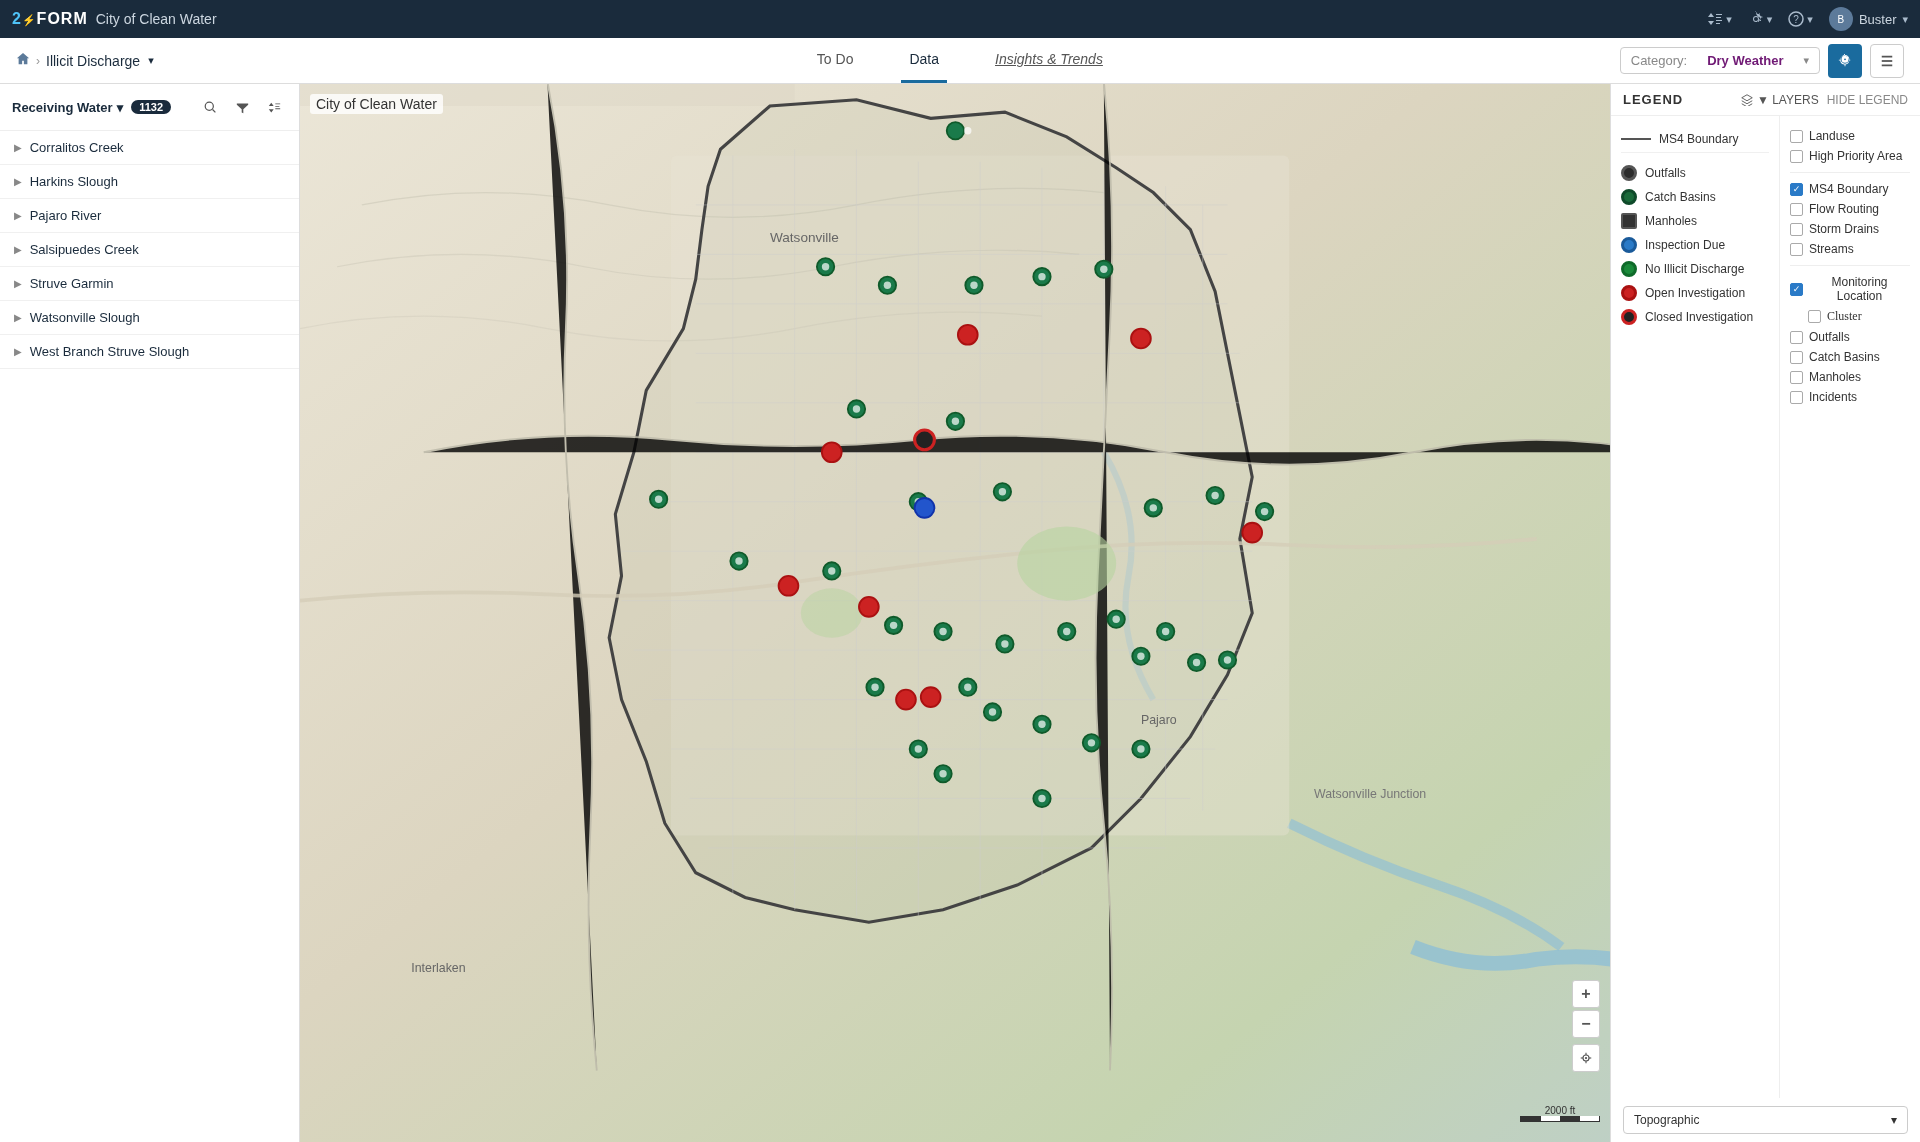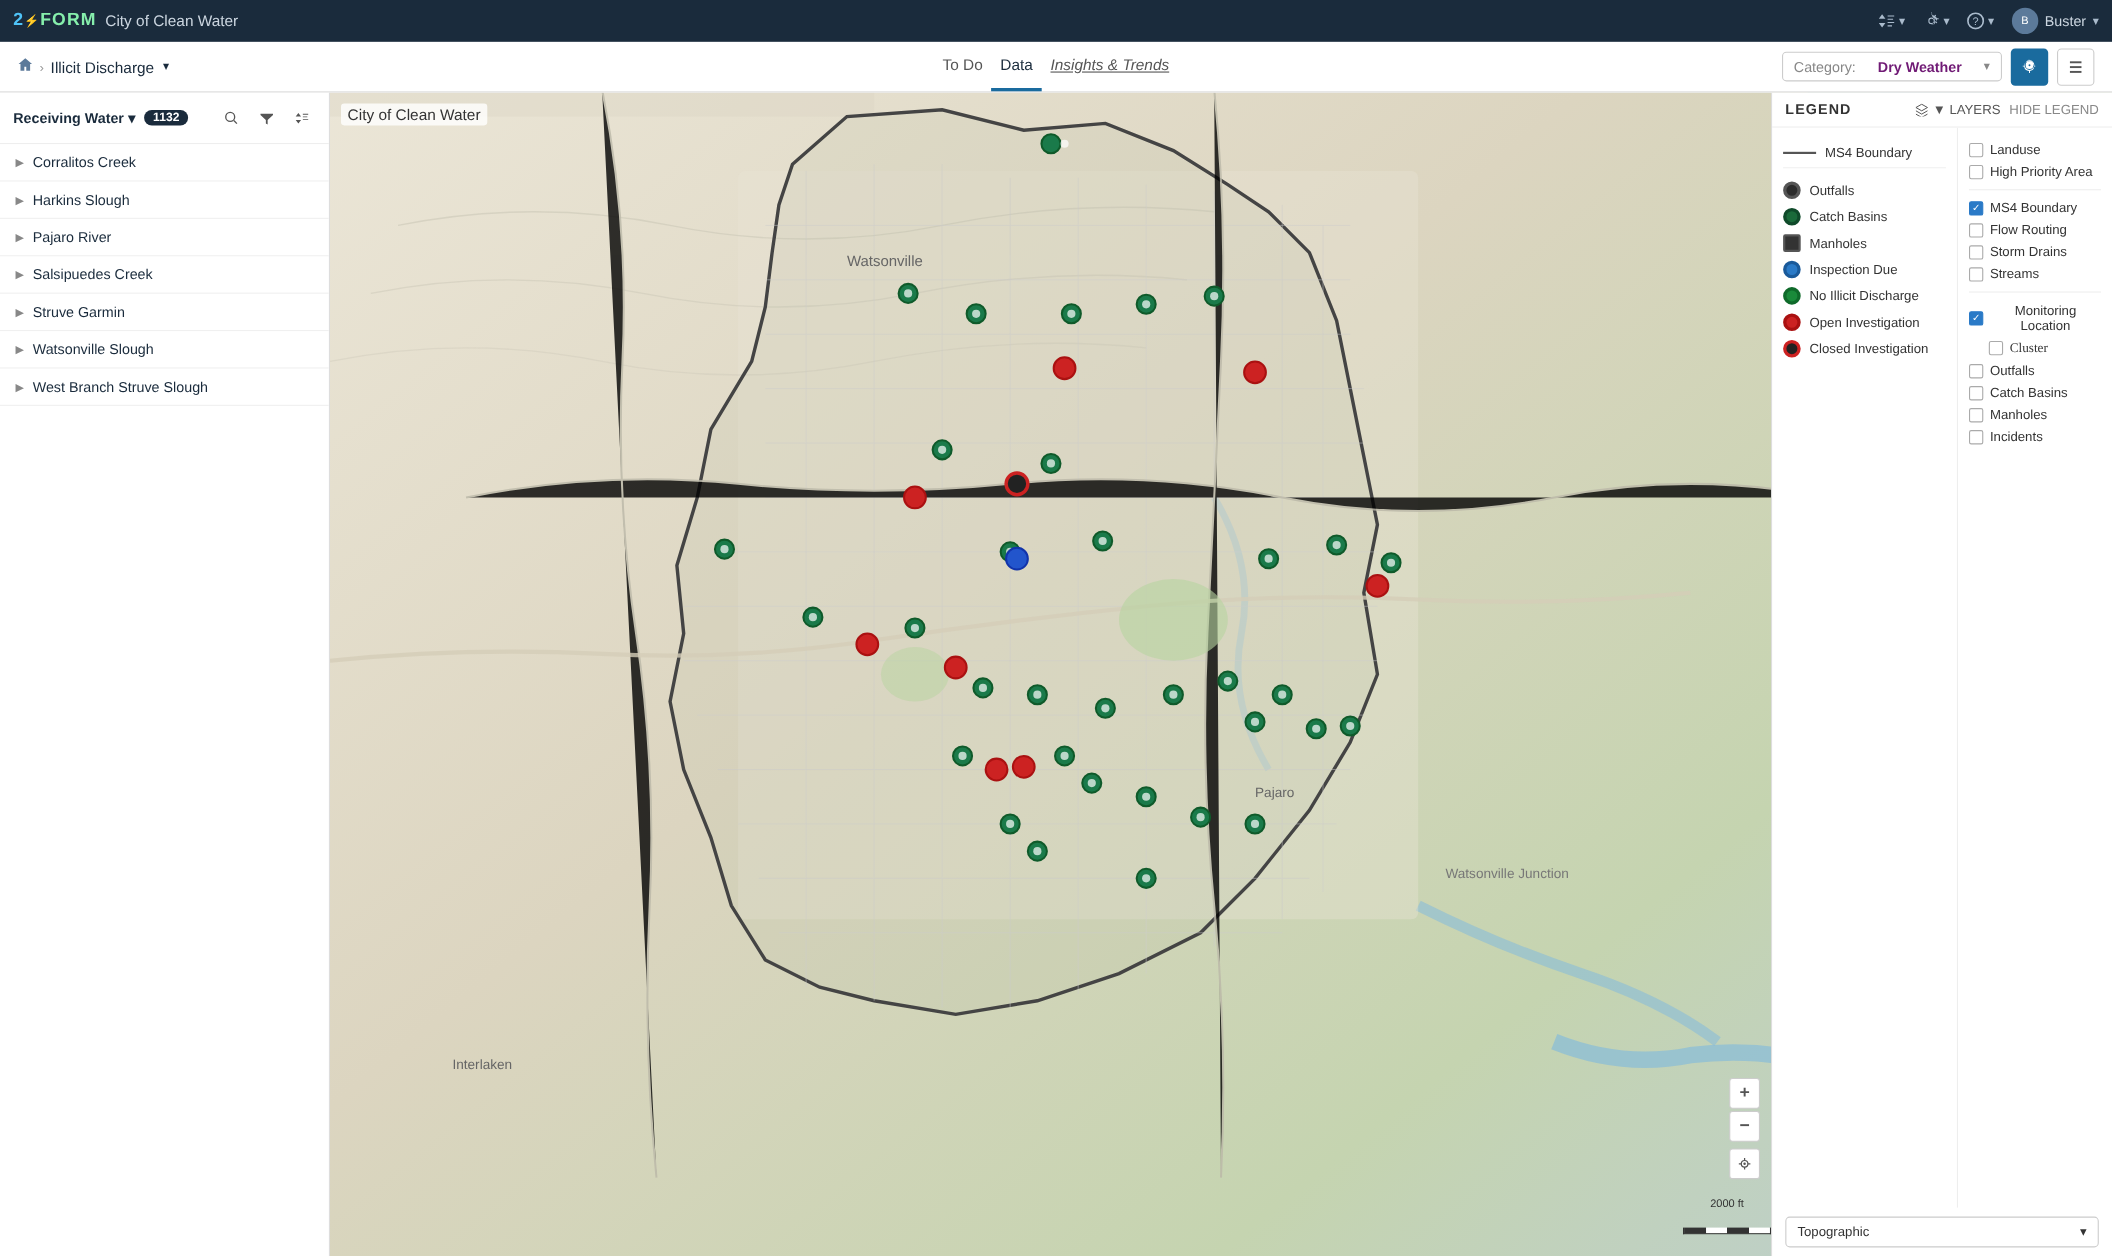--- a/index.html
+++ b/index.html
@@ -20,21 +20,21 @@
       display: flex;
       align-items: center;
       gap: 8px;
     }
     #top-nav .logo-text {
       color: white;
       font-size: 16px;
       font-weight: bold;
       letter-spacing: 1px;
     }
-    #top-nav .logo-text span { color: #86efac; }
+    #top-nav .logo-text span { color: #ffffff; }
     #top-nav .org-name {
       color: #ccd6e0;
       font-size: 14px;
     }
     #top-nav .nav-icons {
       display: flex;
       align-items: center;
       gap: 16px;
     }
     #top-nav .nav-icon-btn {
@@ -95,20 +95,21 @@
       color: #1a2b3c;
       cursor: pointer;
       font-size: 11px;
       margin-left: 2px;
     }
     #secondary-nav .tabs-area {
       flex: 1;
       display: flex;
       align-items: flex-end;
       justify-content: center;
+      gap: 40px;
       height: 100%;
     }
     .nav-tab {
       height: 100%;
       display: flex;
       align-items: center;
       padding: 0 8px;
       cursor: pointer;
       font-size: 14px;
       color: #555;
@@ -274,28 +275,27 @@
       font-size: 10px;
       color: #555;
       background: rgba(255,255,255,0.7);
       padding: 1px 4px;
       z-index: 5;
     }
     #map-attribution a { color: #2a7ac7; text-decoration: none; }
     #scale-bar {
       position: absolute;
       bottom: 20px;
-      right: 310px;
+      right: 320px;
       z-index: 5;
       display: flex;
       flex-direction: column;
       align-items: center;
       font-size: 10px;
       color: #333;
-      gap: 16px;
     }
     .scale-line {
       width: 80px;
       height: 6px;
       border: 1px solid #333;
       border-top: none;
       display: flex;
     }
     .scale-line .seg1 { flex: 1; background: #333; }
     .scale-line .seg2 { flex: 1; background: white; }

